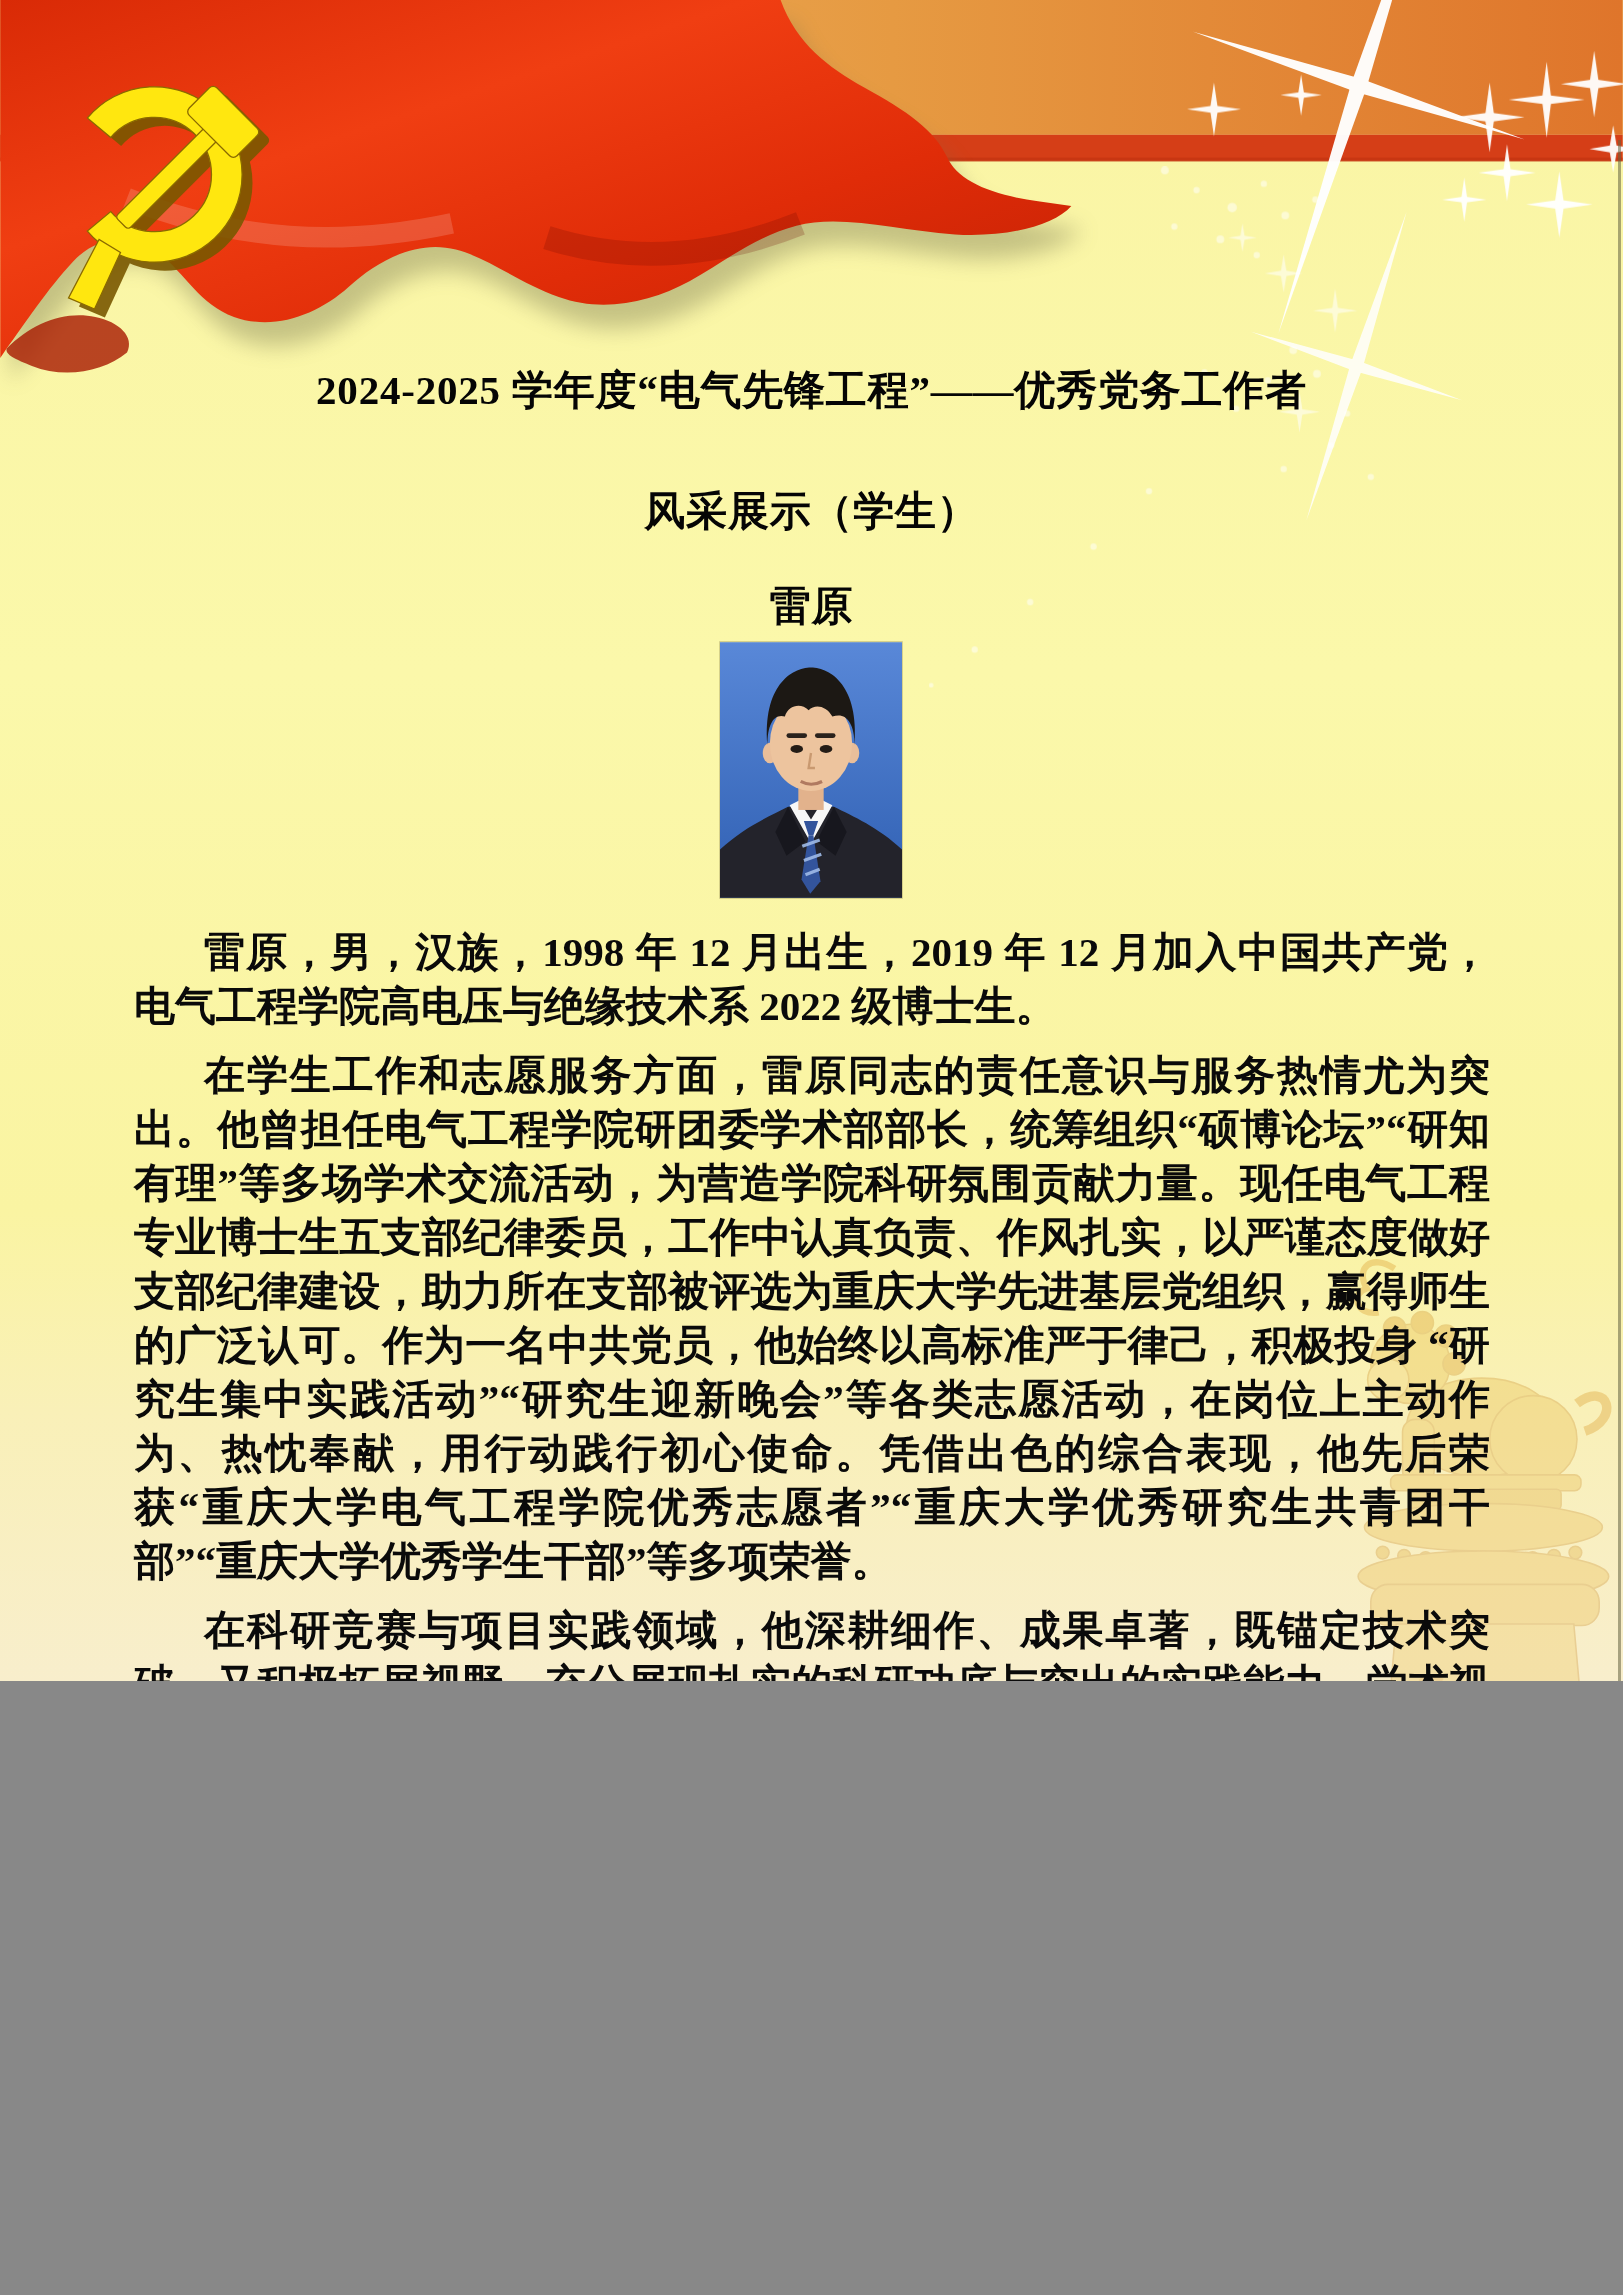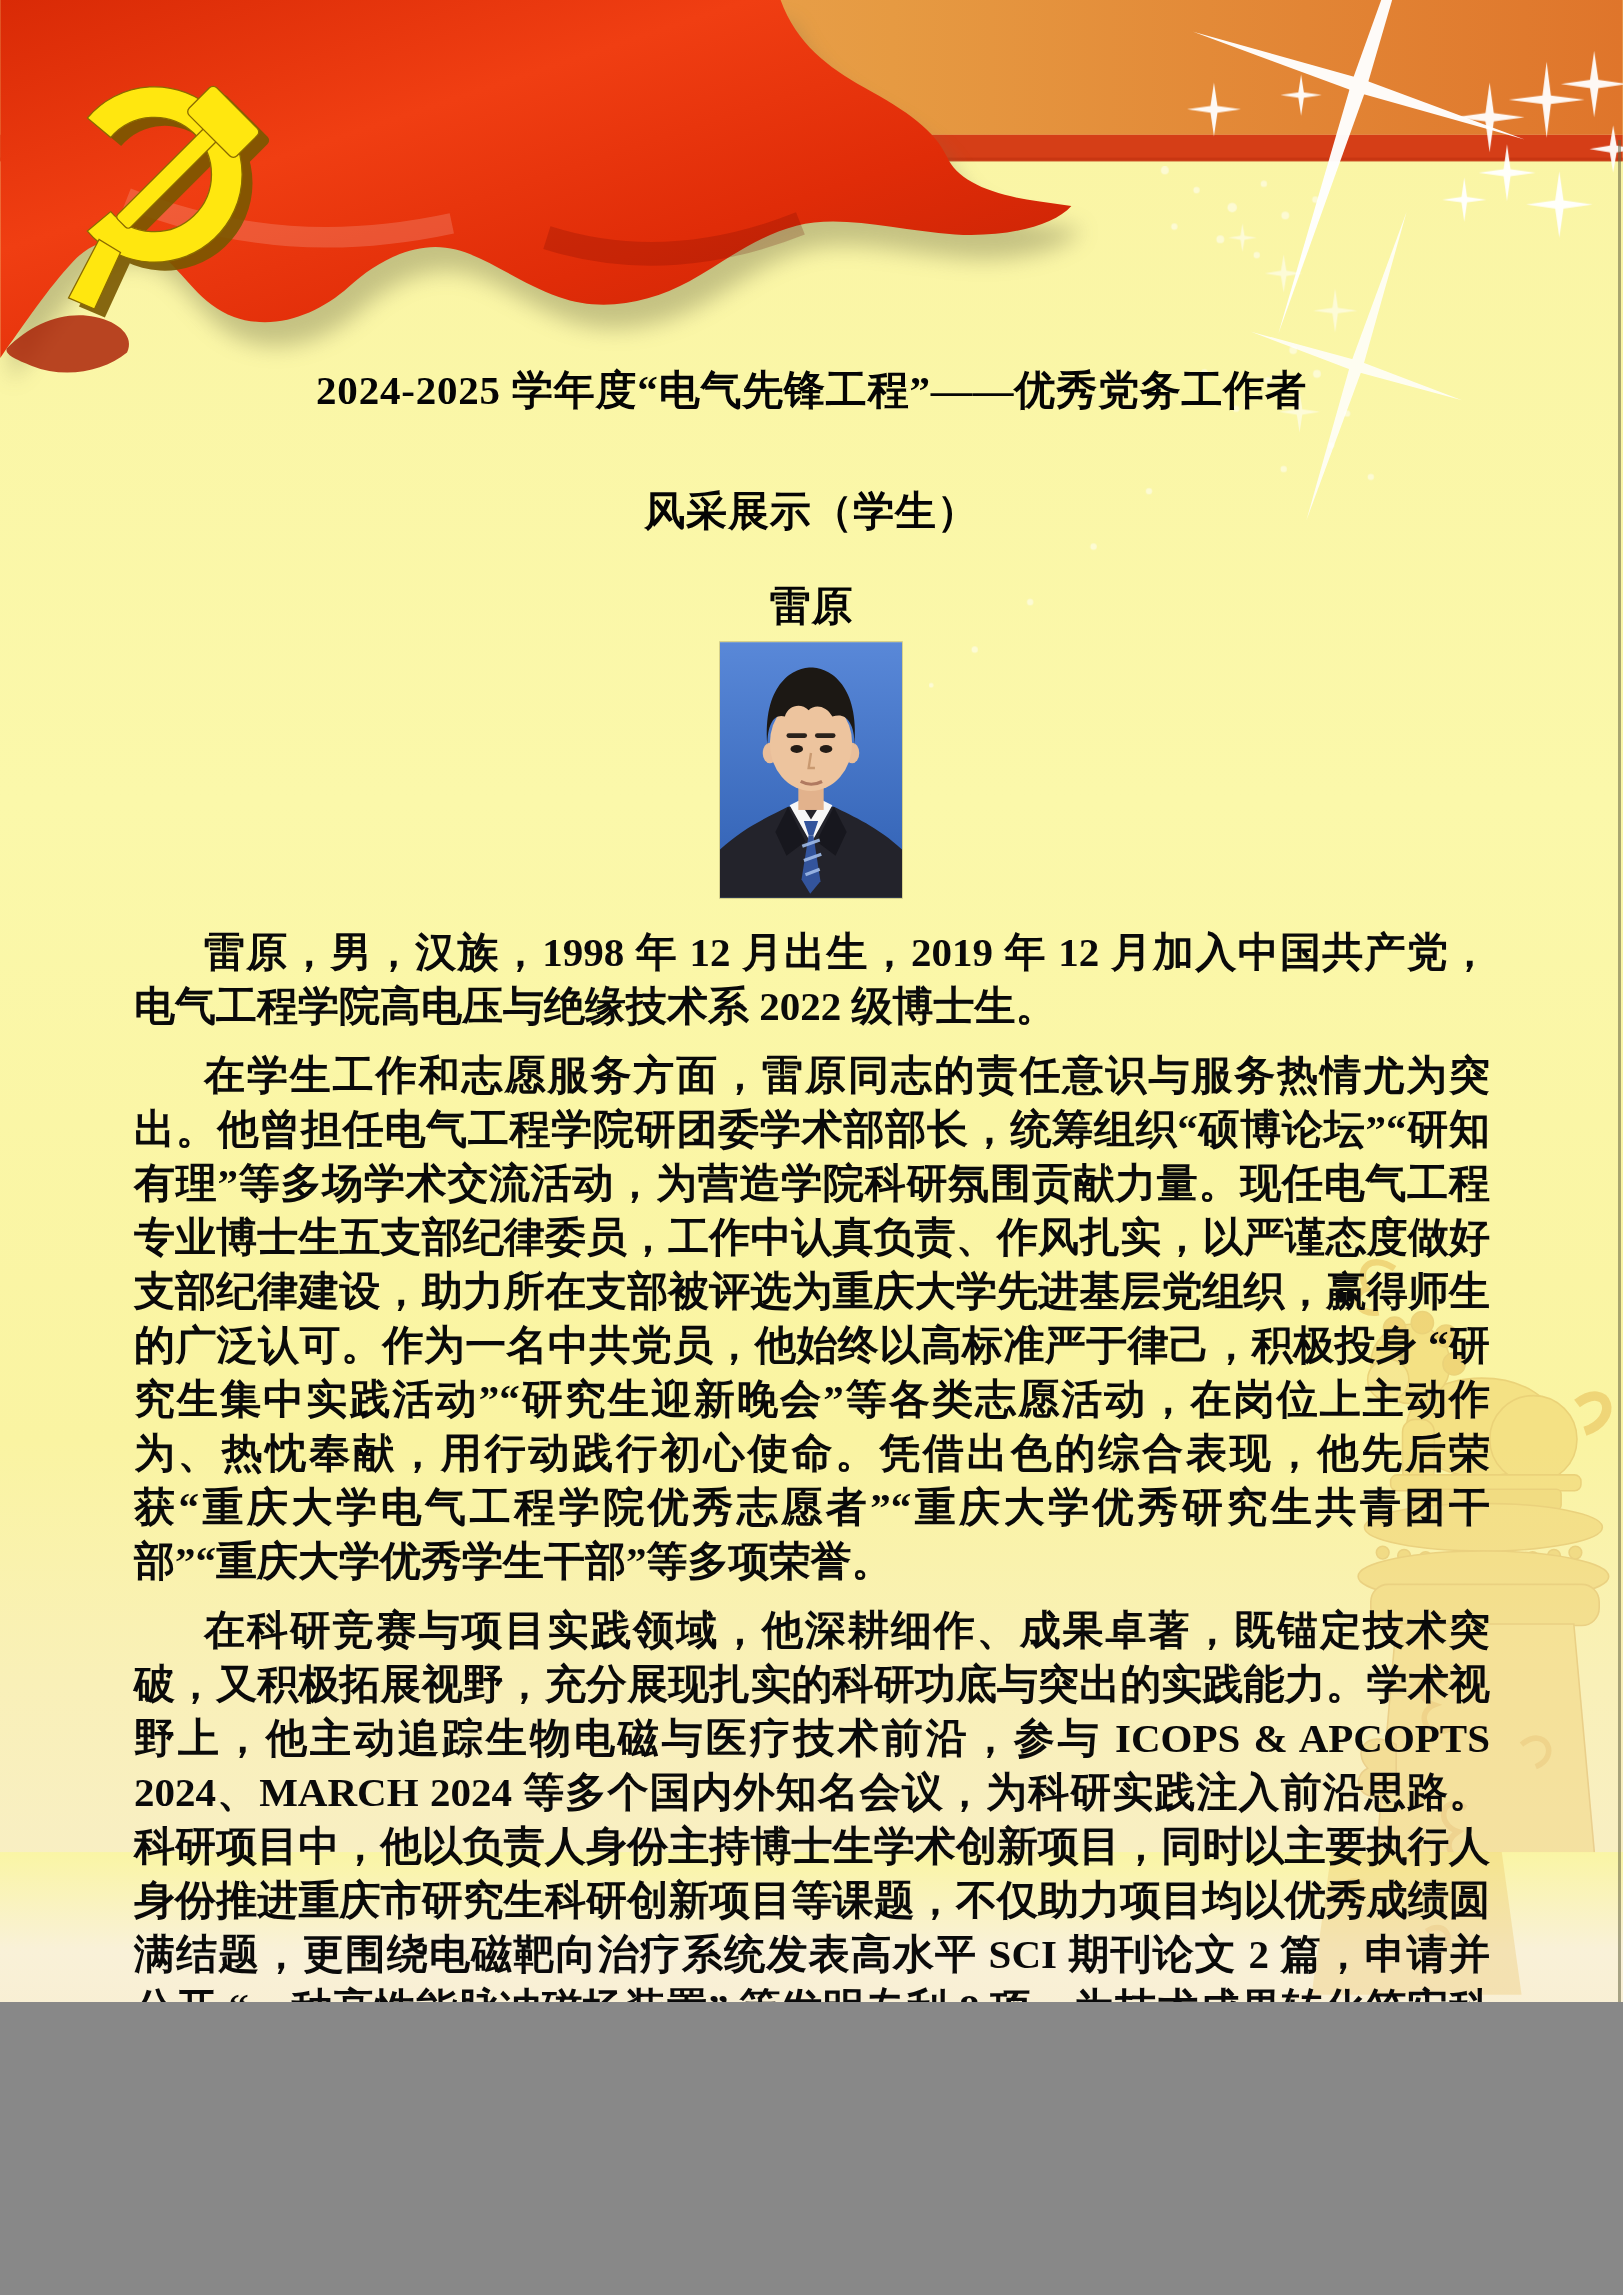--- a/index.html
+++ b/index.html
@@ -1,17 +1,17 @@
 <!DOCTYPE html>
 <html style="font-size:12.7px"><head>
 <meta charset="utf-8">
 <style>
   html,body{margin:0;padding:0;background:#888;}
   .page{
-    position:relative;width:1623px;height:2002px;overflow:hidden;
+    position:relative;width:1623px;height:1681px;overflow:hidden;
     background:linear-gradient(180deg,#F2E89A 0%,#FAF5A5 6%,#FBF8AA 40%,#FAF4A2 72%,#F9F0B8 84%,#F8EECC 100%);
     font-family:"Liberation Serif","DejaVu Serif",serif;
   }
   .hdr-svg{position:absolute;left:0;top:0;z-index:1;}
   .title-line{position:absolute;left:0;width:100%;text-align:center;z-index:3;
     font-weight:bold;font-size:41px;line-height:49px;color:#050505;letter-spacing:0.8px;}
   #title1{top:366px;}
   #title2{top:487px;}
   #person-name{top:582px;}
   .photo{position:absolute;left:720px;top:642px;width:182px;height:256px;z-index:3;

